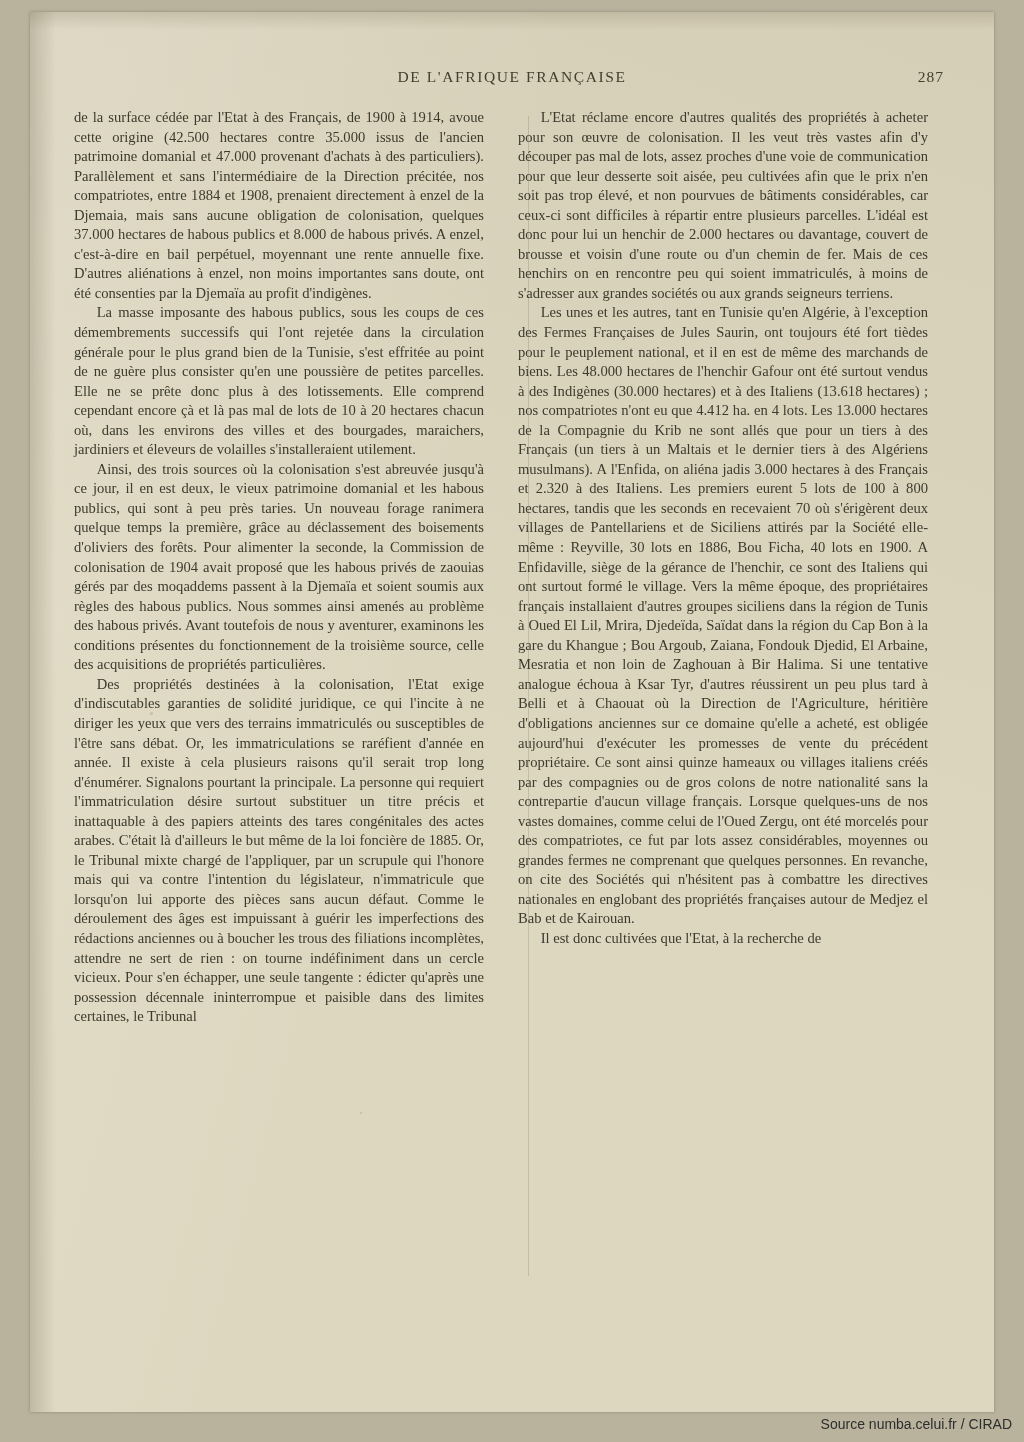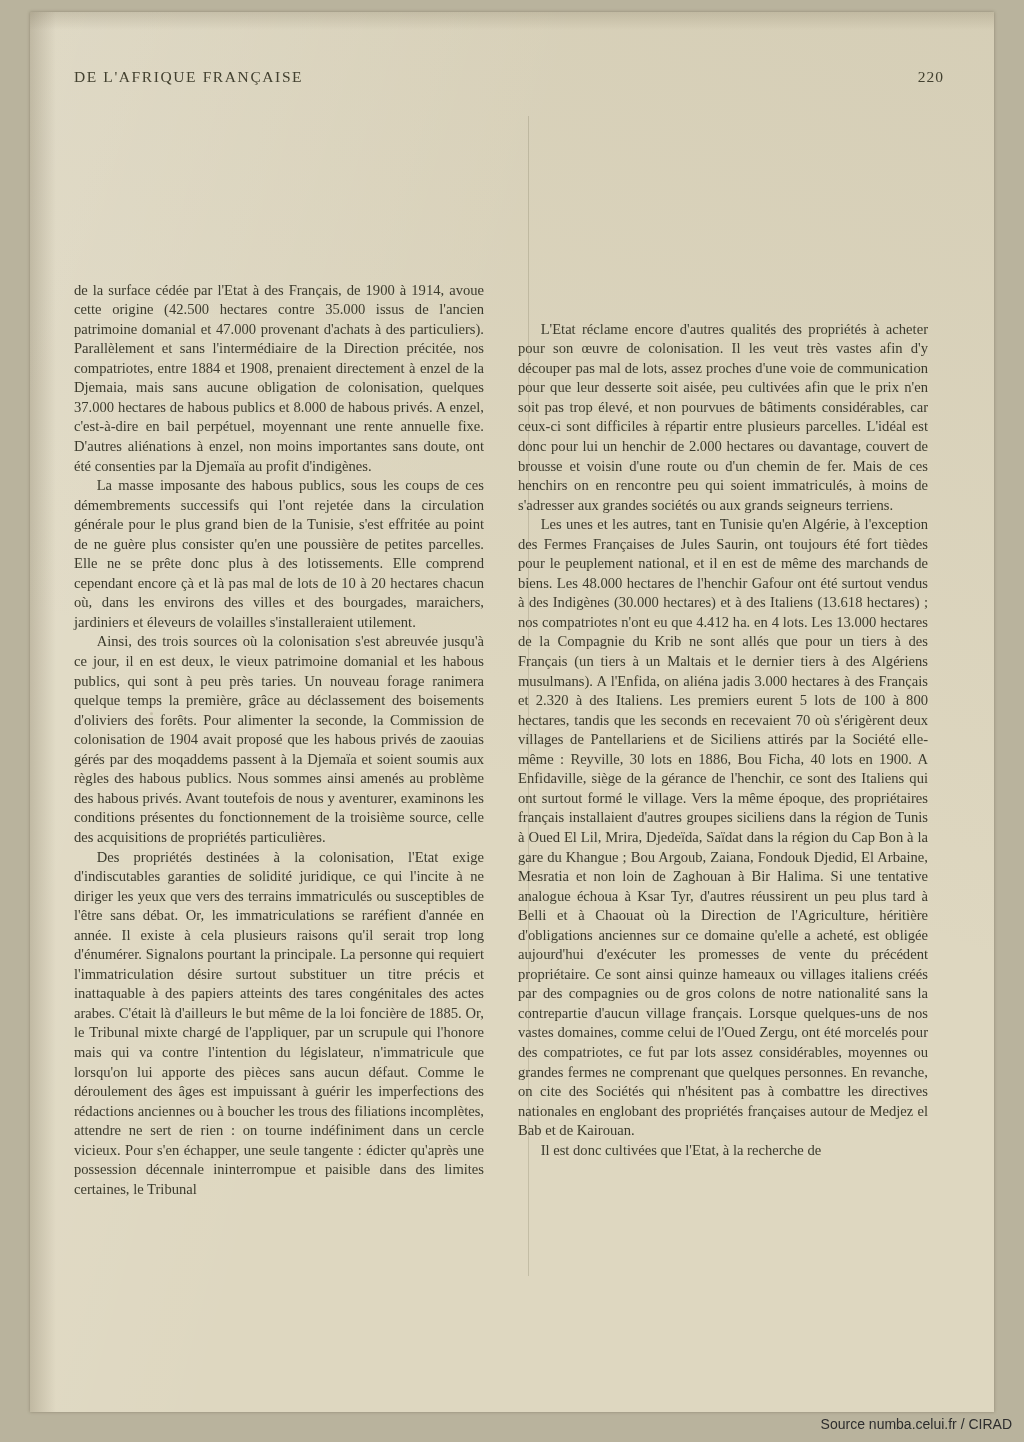--- a/index.html
+++ b/index.html
@@ -35,21 +35,21 @@
   }
   .header {
     position: relative;
     height: 34px;
   }
   .running-head {
     position: absolute;
     left: 0;
     right: 0;
     top: 6px;
-    text-align: left;
+    text-align: center;
     font-size: 15.5px;
     letter-spacing: 1.6px;
     color: #42402f;
     font-family: "Liberation Serif", serif;
   }
   .folio {
     position: absolute;
     right: 6px;
     top: 6px;
     font-size: 15.5px;
@@ -57,21 +57,20 @@
     color: #42402f;
   }
   .columns {
     position: absolute;
     top: 46px;
     left: 0;
     right: 0;
     bottom: 0;
     display: flex;
     gap: 34px;
-    align-items: center;
   }
   .col {
     width: 410px;
     font-size: 14.6px;
     line-height: 19.55px;
     text-align: justify;
     text-justify: inter-word;
     color: #3b3a2c;
     hyphens: manual;
   }
@@ -123,21 +122,21 @@
 <body>
 
 <div class="page">
   <div class="edge-shadow-left"></div>
   <div class="edge-shadow-top"></div>
 
   <div class="page-inner">
 
     <div class="header">
       <div class="running-head">DE L'AFRIQUE FRANÇAISE</div>
-      <div class="folio">220</div>
+      <div class="folio">287</div>
     </div>
 
     <div class="rule"></div>
 
     <div class="columns">
       <div class="col">
         <p class="first">de la surface cédée par l'Etat à des Français, de 1900 à 1914, avoue cette origine (42.500 hectares contre 35.000 issus de l'ancien patrimoine domanial et 47.000 provenant d'achats à des particuliers). Parallèlement et sans l'intermédiaire de la Direction précitée, nos compatriotes, entre 1884 et 1908, prenaient directement à enzel de la Djemaia, mais sans aucune obligation de colonisation, quelques 37.000 hectares de habous publics et 8.000 de habous privés. A enzel, c'est-à-dire en bail perpétuel, moyennant une rente annuelle fixe. D'autres aliénations à enzel, non moins importantes sans doute, ont été consenties par la Djemaïa au profit d'indigènes.</p>
         <p>La masse imposante des habous publics, sous les coups de ces démembrements successifs qui l'ont rejetée dans la circulation générale pour le plus grand bien de la Tunisie, s'est effritée au point de ne guère plus consister qu'en une poussière de petites parcelles. Elle ne se prête donc plus à des lotissements. Elle comprend cependant encore çà et là pas mal de lots de 10 à 20 hectares chacun où, dans les environs des villes et des bourgades, maraichers, jardiniers et éleveurs de volailles s'installeraient utilement.</p>
         <p>Ainsi, des trois sources où la colonisation s'est abreuvée jusqu'à ce jour, il en est deux, le vieux patrimoine domanial et les habous publics, qui sont à peu près taries. Un nouveau forage ranimera quelque temps la première, grâce au déclassement des boisements d'oliviers des forêts. Pour alimenter la seconde, la Commission de colonisation de 1904 avait proposé que les habous privés de zaouias gérés par des moqaddems passent à la Djemaïa et soient soumis aux règles des habous publics. Nous sommes ainsi amenés au problème des habous privés. Avant toutefois de nous y aventurer, examinons les conditions présentes du fonctionnement de la troisième source, celle des acquisitions de propriétés particulières.</p>
         <p>Des propriétés destinées à la colonisation, l'Etat exige d'indiscutables garanties de solidité juridique, ce qui l'incite à ne diriger les yeux que vers des terrains immatriculés ou susceptibles de l'être sans débat. Or, les immatriculations se raréfient d'année en année. Il existe à cela plusieurs raisons qu'il serait trop long d'énumérer. Signalons pourtant la principale. La personne qui requiert l'immatriculation désire surtout substituer un titre précis et inattaquable à des papiers atteints des tares congénitales des actes arabes. C'était là d'ailleurs le but même de la loi foncière de 1885. Or, le Tribunal mixte chargé de l'appliquer, par un scrupule qui l'honore mais qui va contre l'intention du législateur, n'immatricule que lorsqu'on lui apporte des pièces sans aucun défaut. Comme le déroulement des âges est impuissant à guérir les imperfections des rédactions anciennes ou à boucher les trous des filiations incomplètes, attendre ne sert de rien : on tourne indéfiniment dans un cercle vicieux. Pour s'en échapper, une seule tangente : édicter qu'après une possession décennale ininterrompue et paisible dans des limites certaines, le Tribunal</p>

